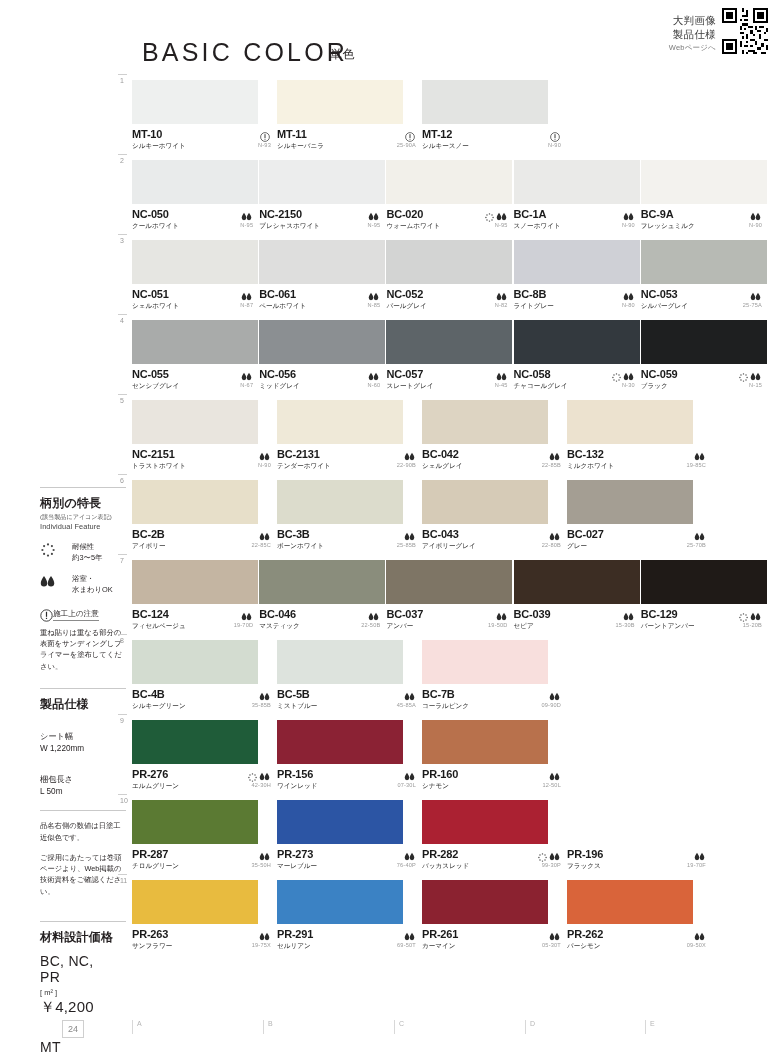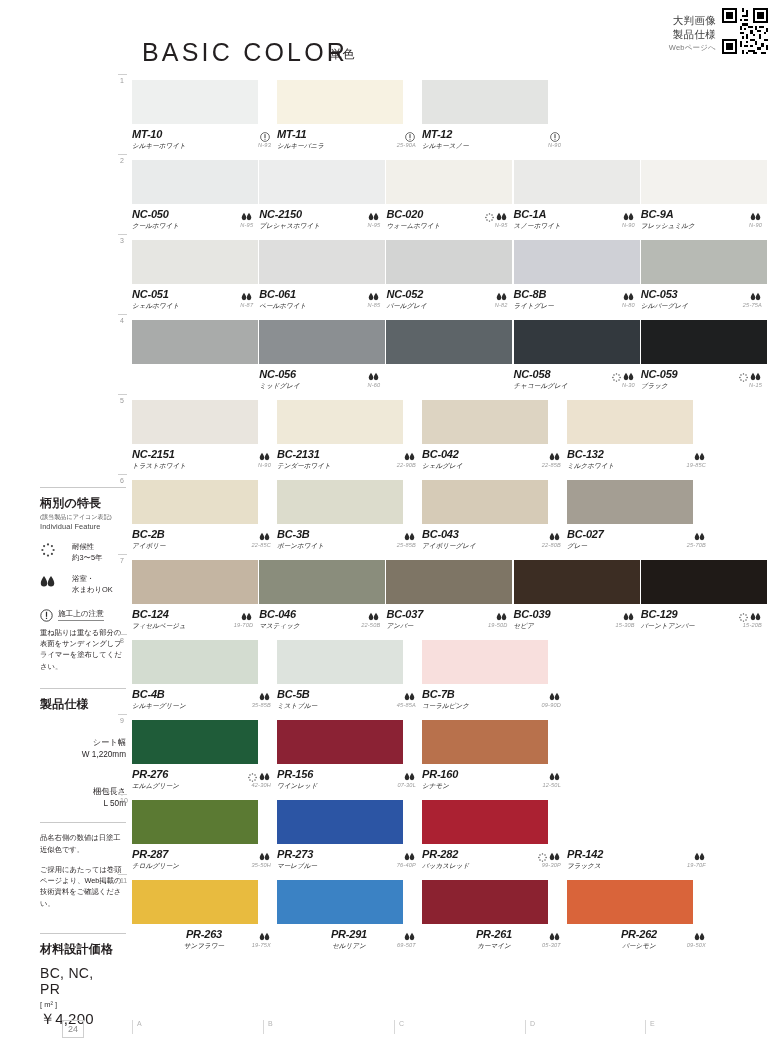--- a/index.html
+++ b/index.html
@@ -28,36 +28,36 @@
 
   
   .sidebar { position:absolute; left:40px; top:487px; width:86px; }
   .rule { border-top:1px solid #c9c9c9; margin:0 0 7px 0; }
   .sb-h { font-size:12px; font-weight:700; color:#231f20; letter-spacing:.2px; }
   .sb-tiny { font-size:6.1px; color:#555; letter-spacing:0; line-height:1.3; margin-top:1px;}
   .sb-en { font-size:7.4px; color:#444; letter-spacing:.1px; margin-top:1px; }
   .feat { display:flex; align-items:flex-start; gap:17px; margin-top:11px; }
   .feat .ic { width:15px; flex:0 0 15px; display:flex; justify-content:center; padding-top:1px;}
   .feat .tx { font-size:7.4px; line-height:1.45; color:#231f20; }
-  .note-ttl { display:flex; align-items:center; gap:5px; margin-top:13px; }
+  .note-ttl { display:flex; align-items:center; margin-top:13px; }
   .note-ttl .tx { font-size:7.6px; color:#231f20; border-bottom:1px solid #8b8b8b; padding-bottom:1px;}
   .note-body { font-size:7.3px; line-height:1.55; color:#231f20; margin-top:5px; }
   .sb-block { margin-top:16px; }
-  .spec-line { font-size:8.2px; line-height:1.5; color:#231f20; margin-top:24px;text-align:right; }
+  .spec-line { font-size:8.2px; line-height:1.5; color:#231f20; margin-top:18px; }
   .sb-p { font-size:7.3px; line-height:1.55; color:#231f20; margin-top:9px; }
   .price-label { font-size:12px; font-weight:700; letter-spacing:.2px; }
   .price-code { font-size:14px; line-height:1.15; margin-top:7px; letter-spacing:.3px;}
   .price-unit { font-size:7.5px; color:#333; margin-top:3px;}
   .price-val { font-size:15px; letter-spacing:.2px; margin-top:1px;}
 
   
   .grid { position:absolute; left:132px; top:80px; width:636px; }
   .row { position:relative; }
   .row-inner { display:flex; }
-  .cell { width:144px; margin-right:1px; position:relative;font-style:italic; }
+  .cell { width:144px; margin-right:1px; position:relative; }
   .sw { height:44px; width:126px; }
   .cell-meta { padding-top:4px; position:relative; height:28px; }
   .code { font-size:11px; font-weight:700; letter-spacing:-.2px; color:#1a1a1a; }
   .jname { font-size:6.6px; color:#2a2a2a; margin-top:2px; letter-spacing:0; }
   .icons { position:absolute; right:6px; top:4px; display:flex; align-items:center; gap:2px; }
   .ncode { position:absolute; right:5px; top:18px; font-size:5.6px; color:#9a9a9a; letter-spacing:.2px;}
   .rowno {
     position:absolute; left:-12px; top:-3px; font-size:7px; color:#9a9a9a;
   }
   .rowtick { position:absolute; left:-14px; top:-6px; width:9px; border-top:1px solid #cfcfcf;}
@@ -446,37 +446,59 @@
           </div>
         </div>
       </div>
     </div>
     <div class="row" style="margin-bottom: 8px;">
       <div class="rowtick"></div>
       <div class="rowno">4</div>
       <div class="row-inner">
         <div class="cell">
           <div class="sw" style="background: rgb(169, 171, 170);"></div>
+          <div class="cell-meta">
+            <div class="code">NC-055</div>
+            <div class="jname">センシブグレイ</div>
+            <div class="icons">
+              <span><svg width="11" height="10" viewBox="0 0 15 14">
+                  <path d="M4 1 C1.6 4.4 0.8 6.4 0.8 8.2 A3.2 3.2 0 0 0 7.2 8.2 C7.2 6.4 6.4 4.4 4 1 Z" fill="#2b2b2b"></path>
+                  <path d="M11 1 C8.6 4.4 7.8 6.4 7.8 8.2 A3.2 3.2 0 0 0 14.2 8.2 C14.2 6.4 13.4 4.4 11 1 Z" fill="#2b2b2b"></path>
+                </svg></span>
+            </div>
+            <div class="ncode">N-67</div>
+          </div>
         </div>
         <div class="cell">
           <div class="sw" style="background: rgb(139, 143, 146);"></div>
           <div class="cell-meta">
             <div class="code">NC-056</div>
             <div class="jname">ミッドグレイ</div>
             <div class="icons">
               <span><svg width="11" height="10" viewBox="0 0 15 14">
                   <path d="M4 1 C1.6 4.4 0.8 6.4 0.8 8.2 A3.2 3.2 0 0 0 7.2 8.2 C7.2 6.4 6.4 4.4 4 1 Z" fill="#2b2b2b"></path>
                   <path d="M11 1 C8.6 4.4 7.8 6.4 7.8 8.2 A3.2 3.2 0 0 0 14.2 8.2 C14.2 6.4 13.4 4.4 11 1 Z" fill="#2b2b2b"></path>
                 </svg></span>
             </div>
             <div class="ncode">N-60</div>
           </div>
         </div>
         <div class="cell">
           <div class="sw" style="background: rgb(93, 100, 104);"></div>
+          <div class="cell-meta">
+            <div class="code">NC-057</div>
+            <div class="jname">スレートグレイ</div>
+            <div class="icons">
+              <span><svg width="11" height="10" viewBox="0 0 15 14">
+                  <path d="M4 1 C1.6 4.4 0.8 6.4 0.8 8.2 A3.2 3.2 0 0 0 7.2 8.2 C7.2 6.4 6.4 4.4 4 1 Z" fill="#2b2b2b"></path>
+                  <path d="M11 1 C8.6 4.4 7.8 6.4 7.8 8.2 A3.2 3.2 0 0 0 14.2 8.2 C14.2 6.4 13.4 4.4 11 1 Z" fill="#2b2b2b"></path>
+                </svg></span>
+            </div>
+            <div class="ncode">N-45</div>
+          </div>
         </div>
         <div class="cell">
           <div class="sw" style="background: rgb(51, 57, 62);"></div>
           <div class="cell-meta">
             <div class="code">NC-058</div>
             <div class="jname">チャコールグレイ</div>
             <div class="icons">
               <span><svg width="9" height="9" viewBox="0 0 14 14">
                   <g fill="#4a4a4a">
                     <circle cx="7" cy="1.4" r="1.1"></circle>
@@ -899,34 +921,34 @@
                   <path d="M4 1 C1.6 4.4 0.8 6.4 0.8 8.2 A3.2 3.2 0 0 0 7.2 8.2 C7.2 6.4 6.4 4.4 4 1 Z" fill="#2b2b2b"></path>
                   <path d="M11 1 C8.6 4.4 7.8 6.4 7.8 8.2 A3.2 3.2 0 0 0 14.2 8.2 C14.2 6.4 13.4 4.4 11 1 Z" fill="#2b2b2b"></path>
                 </svg></span>
             </div>
             <div class="ncode">99-30P</div>
           </div>
         </div>
         <div class="cell">
           <div class="sw"></div>
           <div class="cell-meta">
-            <div class="code">PR-142</div>
+            <div class="code">PR-196</div>
             <div class="jname">フラックス</div>
             <div class="icons">
               <span><svg width="11" height="10" viewBox="0 0 15 14">
                   <path d="M4 1 C1.6 4.4 0.8 6.4 0.8 8.2 A3.2 3.2 0 0 0 7.2 8.2 C7.2 6.4 6.4 4.4 4 1 Z" fill="#2b2b2b"></path>
                   <path d="M11 1 C8.6 4.4 7.8 6.4 7.8 8.2 A3.2 3.2 0 0 0 14.2 8.2 C14.2 6.4 13.4 4.4 11 1 Z" fill="#2b2b2b"></path>
                 </svg></span>
             </div>
             <div class="ncode">19-70F</div>
           </div>
         </div>
       </div>
     </div>
-    <div class="row" style="margin-bottom: 8px; text-align: center;">
+    <div class="row" style="margin-bottom: 8px;">
       <div class="rowtick"></div>
       <div class="rowno">11</div>
       <div class="row-inner">
         <div class="cell">
           <div class="sw" style="background: rgb(232, 187, 63);"></div>
           <div class="cell-meta">
             <div class="code">PR-263</div>
             <div class="jname">サンフラワー</div>
             <div class="icons">
               <span><svg width="11" height="10" viewBox="0 0 15 14">

